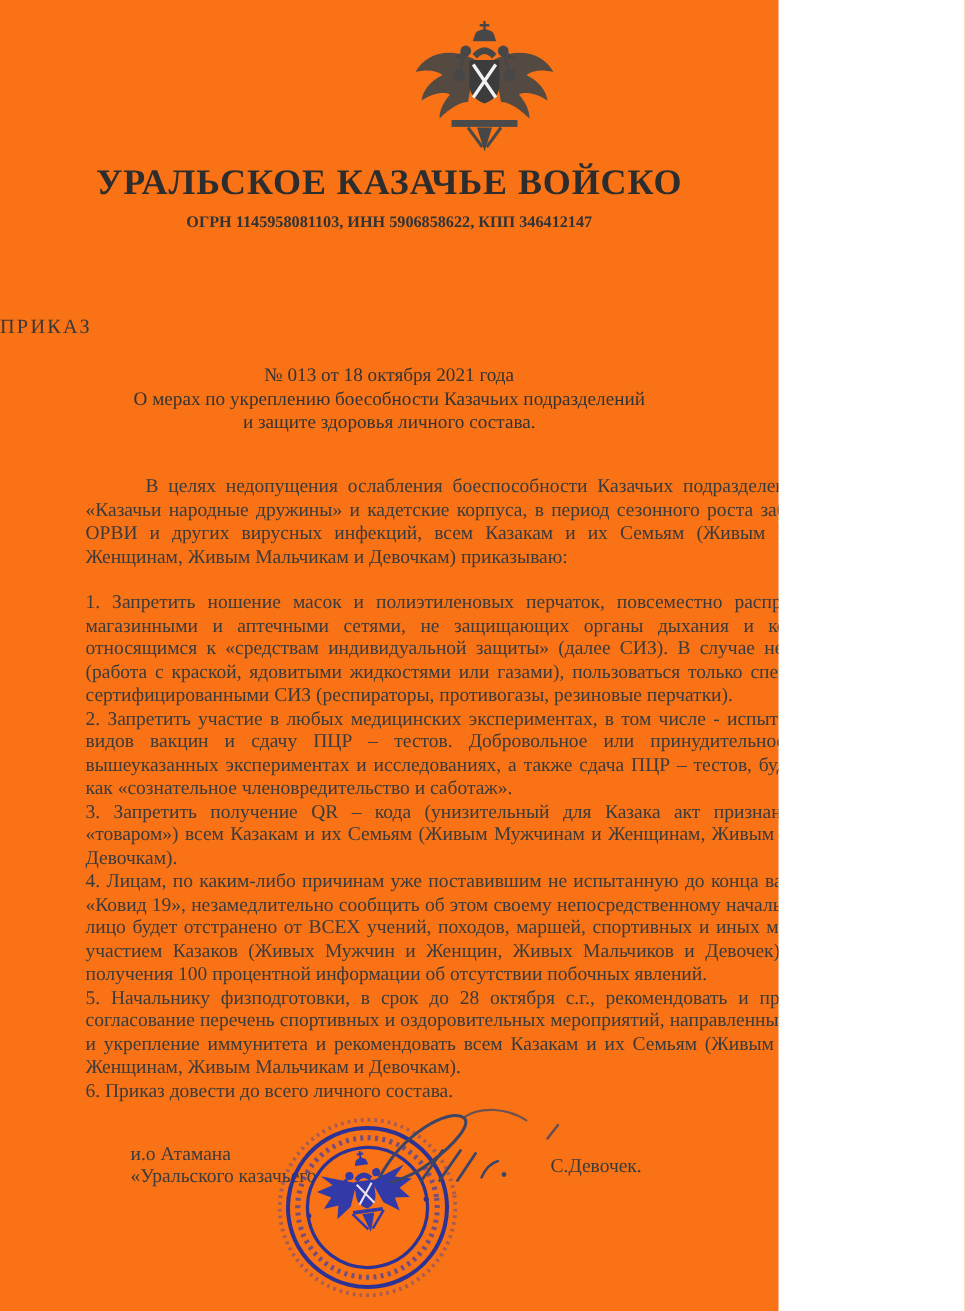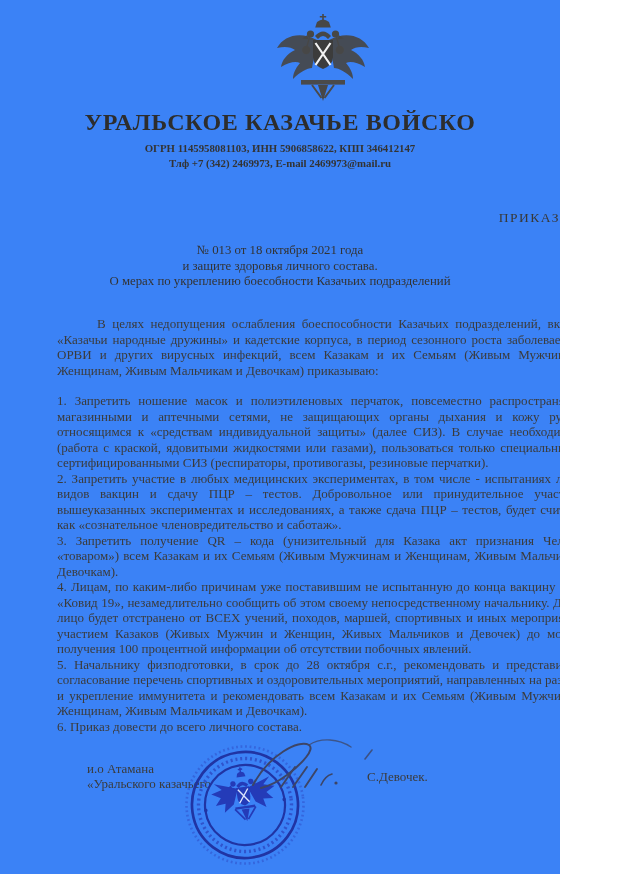--- a/index.html
+++ b/index.html
@@ -1,20 +1,20 @@
 <!DOCTYPE html>
 <html><head>
 <meta charset="utf-8">
 <style>
   html, body { margin: 0; padding: 0; background: #ffffff; }
   .page {
     position: relative;
-    width: 560px;
+    width: 519px;
     height: 874px;
-    background: #3b82f6;
+    background: #f97316;
     font-family: "Liberation Serif", serif;
     color: #3b3b3b;
     overflow: hidden;
   }
   .emblem {
     position: absolute;
     top: 13px;
     left: 271px;
     width: 104px;
     height: 94px;
@@ -40,21 +40,21 @@
     font-size: 10.8px;
     font-weight: bold;
     line-height: 14.6px;
     color: #333333;
   }
   .doc-type {
     position: absolute;
     top: 210px;
     left: 0;
     width: 100%;
-    text-align: right;
+    text-align: left;
     font-size: 13.5px;
     letter-spacing: 1.5px;
     color: #383838;
   }
   .doc-head {
     position: absolute;
     top: 243px;
     left: 0;
     width: 100%;
     text-align: center;
@@ -140,28 +140,27 @@
 
         <path d="M47 72 l5 16 l5 -16 z"></path>
         <path d="M41 72 l9.5 13 M63 72 l-9.5 13" stroke="#4a4a4a" stroke-width="2" fill="none"></path>
       </g>
     </svg>
   </div>
 
   <div class="org-name">УРАЛЬСКОЕ КАЗАЧЬЕ ВОЙСКО</div>
   <div class="reg-block">
     <div>ОГРН 1145958081103, ИНН 5906858622, КПП 346412147</div>
-    <div>Тлф +7 (342) 2469973, E-mail 2469973@mail.ru</div>
   </div>
 
   <div class="doc-type">ПРИКАЗ</div>
   <div class="doc-head">
     <div>№ 013 от 18 октября 2021 года</div>
+    <div>О мерах по укреплению боесобности Казачьих подразделений</div>
     <div>и защите здоровья личного состава.</div>
-    <div>О мерах по укреплению боесобности Казачьих подразделений</div>
   </div>
 
   <div class="body-text">
     <p class="intro">В целях недопущения ослабления боеспособности Казачьих подразделений, включая «Казачьи народные дружины» и кадетские корпуса, в период сезонного роста заболеваемости ОРВИ и других вирусных инфекций, всем Казакам и их Семьям (Живым Мужчинам и Женщинам, Живым Мальчикам и Девочкам) приказываю:</p>
     <p>1. Запретить ношение масок и полиэтиленовых перчаток, повсеместно распространяемых магазинными и аптечными сетями, не защищающих органы дыхания и кожу рук, не относящимся к «средствам индивидуальной защиты» (далее СИЗ). В случае необходимости (работа с краской, ядовитыми жидкостями или газами), пользоваться только специальными и сертифицированными СИЗ (респираторы, противогазы, резиновые перчатки).</p>
     <p>2. Запретить участие в любых медицинских экспериментах, в том числе - испытаниях любых видов вакцин и сдачу ПЦР – тестов.  Добровольное или принудительное участие в вышеуказанных экспериментах и исследованиях, а также сдача ПЦР – тестов, будет считаться как «сознательное членовредительство и саботаж».</p>
     <p>3. Запретить получение QR – кода (унизительный для Казака акт признания Человече «товаром») всем Казакам и их Семьям (Живым Мужчинам и Женщинам, Живым Мальчикам и Девочкам).</p>
     <p>4. Лицам, по каким-либо причинам уже поставившим не испытанную до конца вакцину от т.н. «Ковид 19», незамедлительно сообщить об этом своему непосредственному начальнику. Данное лицо будет отстранено от ВСЕХ учений, походов, маршей, спортивных и иных мероприятий с участием Казаков (Живых Мужчин и Женщин, Живых Мальчиков и Девочек) до момента получения 100 процентной информации об отсутствии побочных явлений.</p>
     <p>5. Начальнику физподготовки, в срок до 28 октября с.г., рекомендовать и представить на согласование перечень  спортивных и оздоровительных мероприятий,  направленных на развитие и укрепление иммунитета и рекомендовать всем Казакам и их Семьям (Живым Мужчинам и Женщинам, Живым Мальчикам и Девочкам).</p>
     <p>6. Приказ довести до всего личного состава.</p>

